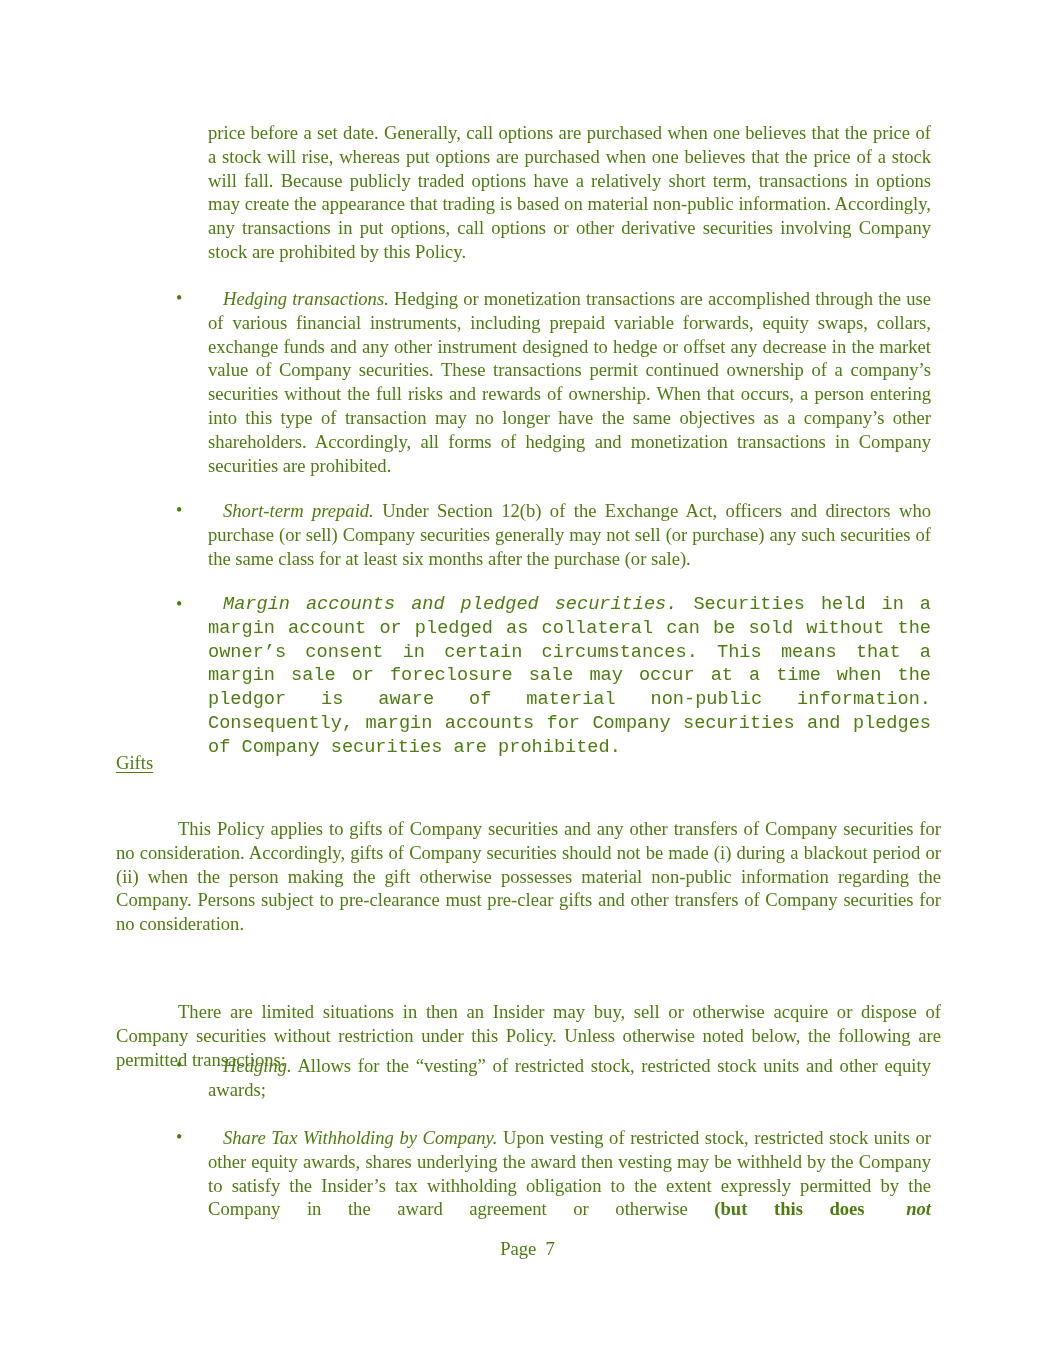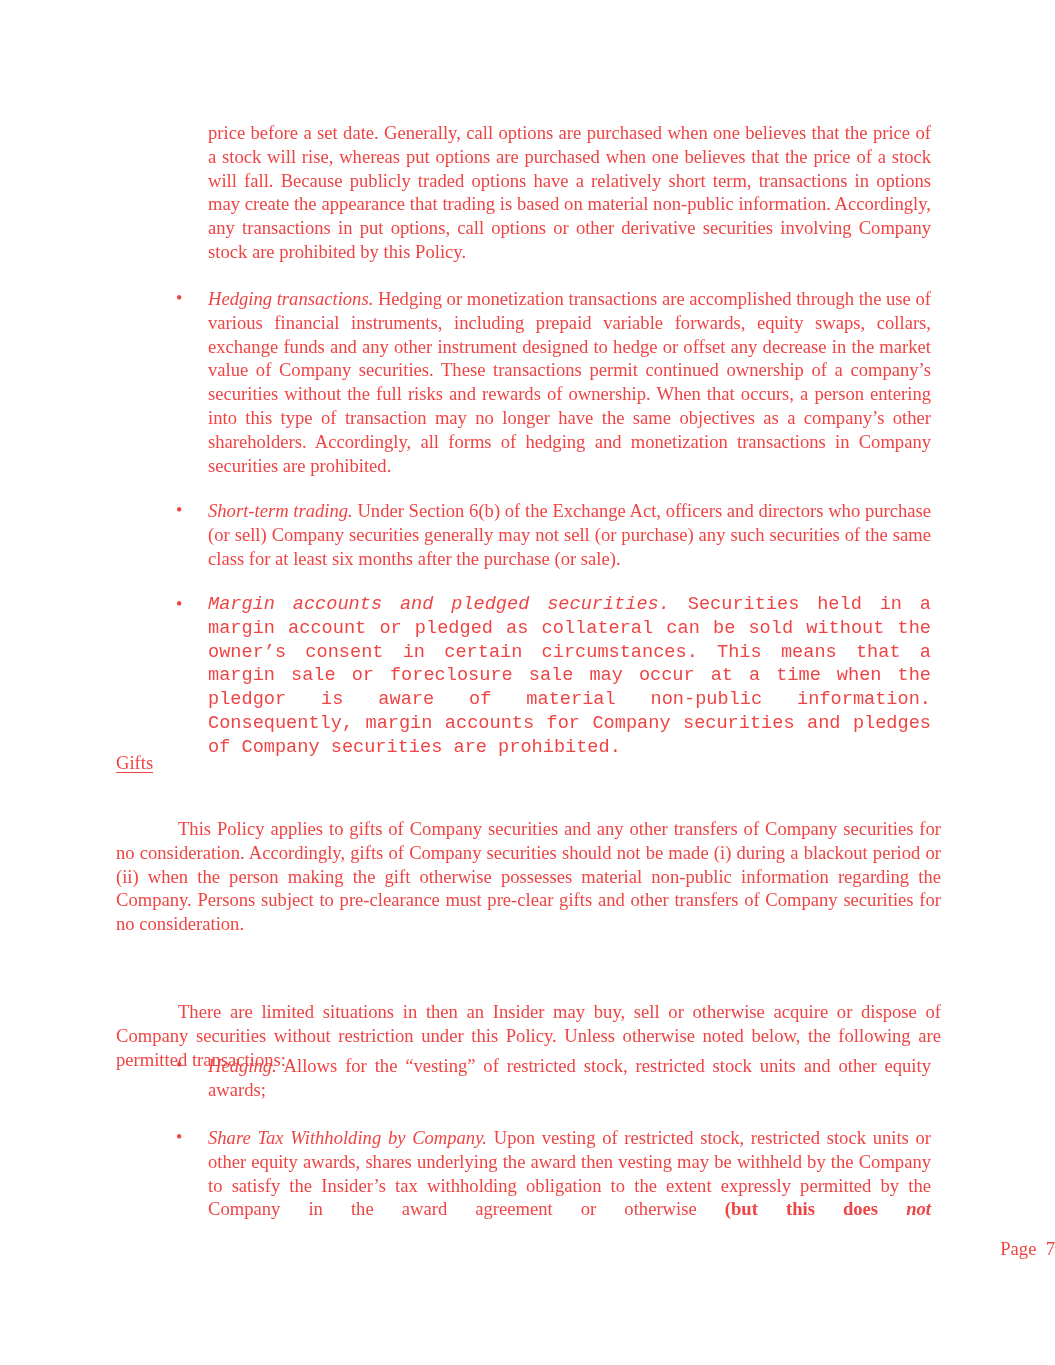--- a/index.html
+++ b/index.html
@@ -1,46 +1,46 @@
 <!DOCTYPE html>
 <html><head>
 <meta charset="utf-8">
 <style>
   html, body { margin:0; padding:0; background:#ffffff; }
   body { width:1055px; height:1365px; position:relative; overflow:hidden; }
-  .page { position:absolute; left:0; top:0; width:1055px; height:1166px; background:#fff; color:#ef4444;
+  .page { position:absolute; left:0; top:0; width:1055px; height:1166px; background:#fff; color:#4d7c0f;
           font-family:"Liberation Serif", serif; font-size:18.6px; line-height:23.8px; }
   .block { position:absolute; text-align:justify; }
   .indent-block { left:208px; width:723px; }
   .full-block { left:116px; width:825px; }
   .first-indent { text-indent:62px;margin-top:40px; }
   .bullet { position:absolute; left:176px; width:12px; font-size:18px; }
   .heading { position:absolute; left:116px; text-decoration:underline; text-underline-offset:3px;margin-top:18px; }
-  i { font-style:italic; }
+  i { font-style:italic;margin-left:15px; }
   .bold { font-weight:bold; }
   .u { }
   .footer { position:absolute; left:0; width:1055px; top:1237px; text-align:center; }
 </style>
 </head>
 <body>
 
 <div class="page">
 
   <div class="block indent-block" style="top:121px;">
     <span>price before a set date. Generally, call options are purchased when one believes that the price of a stock will rise, whereas put options are purchased when one believes that the price of a stock will fall. Because publicly traded options have a relatively short term, transactions in options may create the appearance that trading is based on material non-public information. Accordingly, any transactions in put options, call options or other derivative securities involving Company stock are prohibited by this Policy.</span>
   </div>
 
   <span class="bullet" style="top:287px;">•</span>
   <div class="block indent-block" style="top:287px;">
     <i>Hedging transactions.</i><span> Hedging or monetization transactions are accomplished through the use of various financial instruments, including prepaid variable forwards, equity swaps, collars, exchange funds and any other instrument designed to hedge or offset any decrease in the market value of Company securities. These transactions permit continued ownership of a company’s securities without the full risks and rewards of ownership. When that occurs, a person entering into this type of transaction may no longer have the same objectives as a company’s other shareholders. Accordingly, all forms of hedging and monetization transactions in Company securities are prohibited.</span>
   </div>
 
   <span class="bullet" style="top:499px;">•</span>
   <div class="block indent-block" style="top:499px;">
-    <i>Short-term trading.</i><span> Under Section 6(b) of the Exchange Act, officers and directors who purchase (or sell) Company securities generally may not sell (or purchase) any such  securities of the same class for at least six months after the purchase (or sale).</span>
+    <i>Short-term prepaid.</i><span> Under Section 12(b) of the Exchange Act, officers and directors who purchase (or sell) Company securities generally may not sell (or purchase) any such  securities of the same class for at least six months after the purchase (or sale).</span>
   </div>
 
   <span class="bullet" style="top:593px;">•</span>
   <div class="block indent-block" style="top:593px;font-family:Liberation Mono, monospace;">
     <i>Margin accounts and pledged securities.</i><span> Securities held in a margin account or pledged as collateral can be sold without the owner’s consent in certain circumstances. This means that a margin sale or foreclosure sale may occur at a time when the pledgor is aware of material non-public information. Consequently, margin accounts for Company securities and pledges of Company securities are prohibited.</span>
   </div>
 
   <div class="heading" style="top:733px;">Gifts</div>
   <div class="block full-block first-indent" style="top:777px;">This Policy applies to gifts of Company securities and any other transfers of Company securities for no consideration. Accordingly, gifts of Company securities should not be made (i) during a blackout period or (ii) when the person making the gift otherwise possesses material non-public information regarding the Company. Persons subject to pre-clearance must pre-clear gifts and other transfers of Company securities for no consideration.</div>
 
@@ -49,14 +49,14 @@
   <span class="bullet" style="top:1054px;">•</span>
   <div class="block indent-block" style="top:1054px;">
     <i>Hedging.</i><span> Allows for the “vesting” of restricted stock, restricted stock units and other equity awards;</span>
   </div>
 
   <span class="bullet" style="top:1126px;">•</span>
   <div class="block indent-block" style="top:1126px; text-align-last:justify;">
     <i>Share Tax Withholding by Company.</i><span> Upon vesting of restricted stock, restricted stock units or other equity awards, shares underlying the award then vesting may be withheld by the Company to satisfy the Insider’s tax withholding obligation to the extent expressly permitted by the Company in the award agreement or otherwise </span><span class="bold">(</span><span class="bold u">but</span><span class="bold"> this does </span><i class="bold u">not</i>
   </div>
 
-  <div class="footer" style="white-space:pre;text-align:right;">Page  7</div>
+  <div class="footer" style="white-space:pre;">Page  7</div>
 </div>
 
 </body></html>

